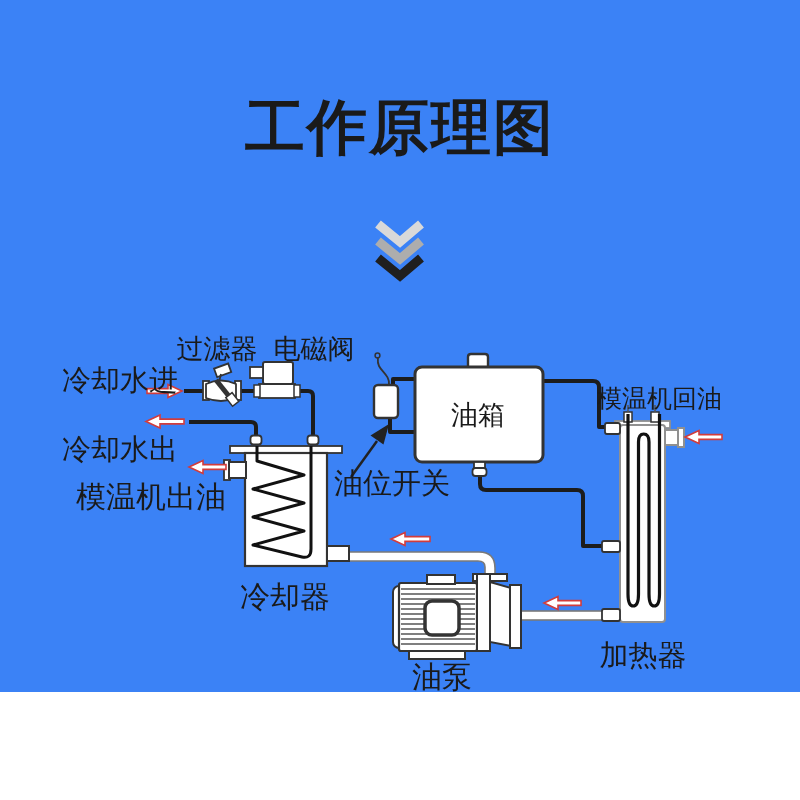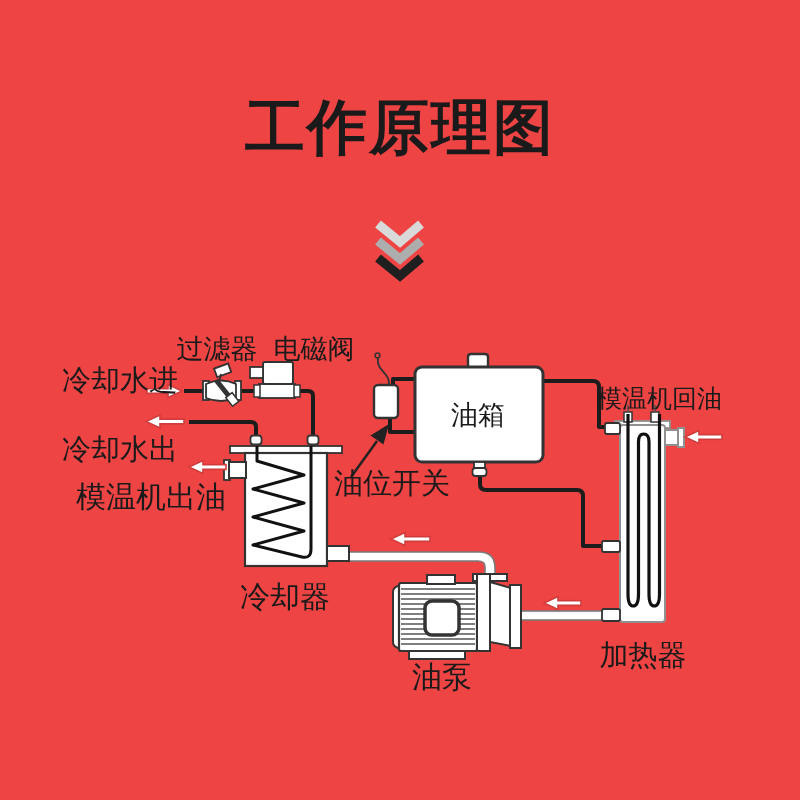--- a/index.html
+++ b/index.html
@@ -1,16 +1,16 @@
 <!DOCTYPE html>
 <html><head>
 <meta charset="utf-8">
 <style>
   html,body{margin:0;padding:0;background:#ffffff;}
-  .page{position:relative;width:800px;height:800px;background:#ef4444;overflow:hidden;
+  .page{position:relative;width:800px;height:692px;background:#3b82f6;overflow:hidden;
         font-family:"Liberation Sans", sans-serif;}
   svg{display:block;}
   text{font-family:"Liberation Sans", sans-serif;fill:#1a1a1a;}
   .title{font-size:60px;font-weight:bold;letter-spacing:2px;}
   .lbl{font-size:29px;}
   .lbl-sm{font-size:27px;}
   .lbl-xs{font-size:25px;}
   .lbl-lg{font-size:30px;}
   .pipe{fill:none;stroke:#1c1c1c;stroke-width:4;stroke-linejoin:round;}
   .dpipe{fill:#ffffff;stroke:#7a7a7a;stroke-width:1.6;}

